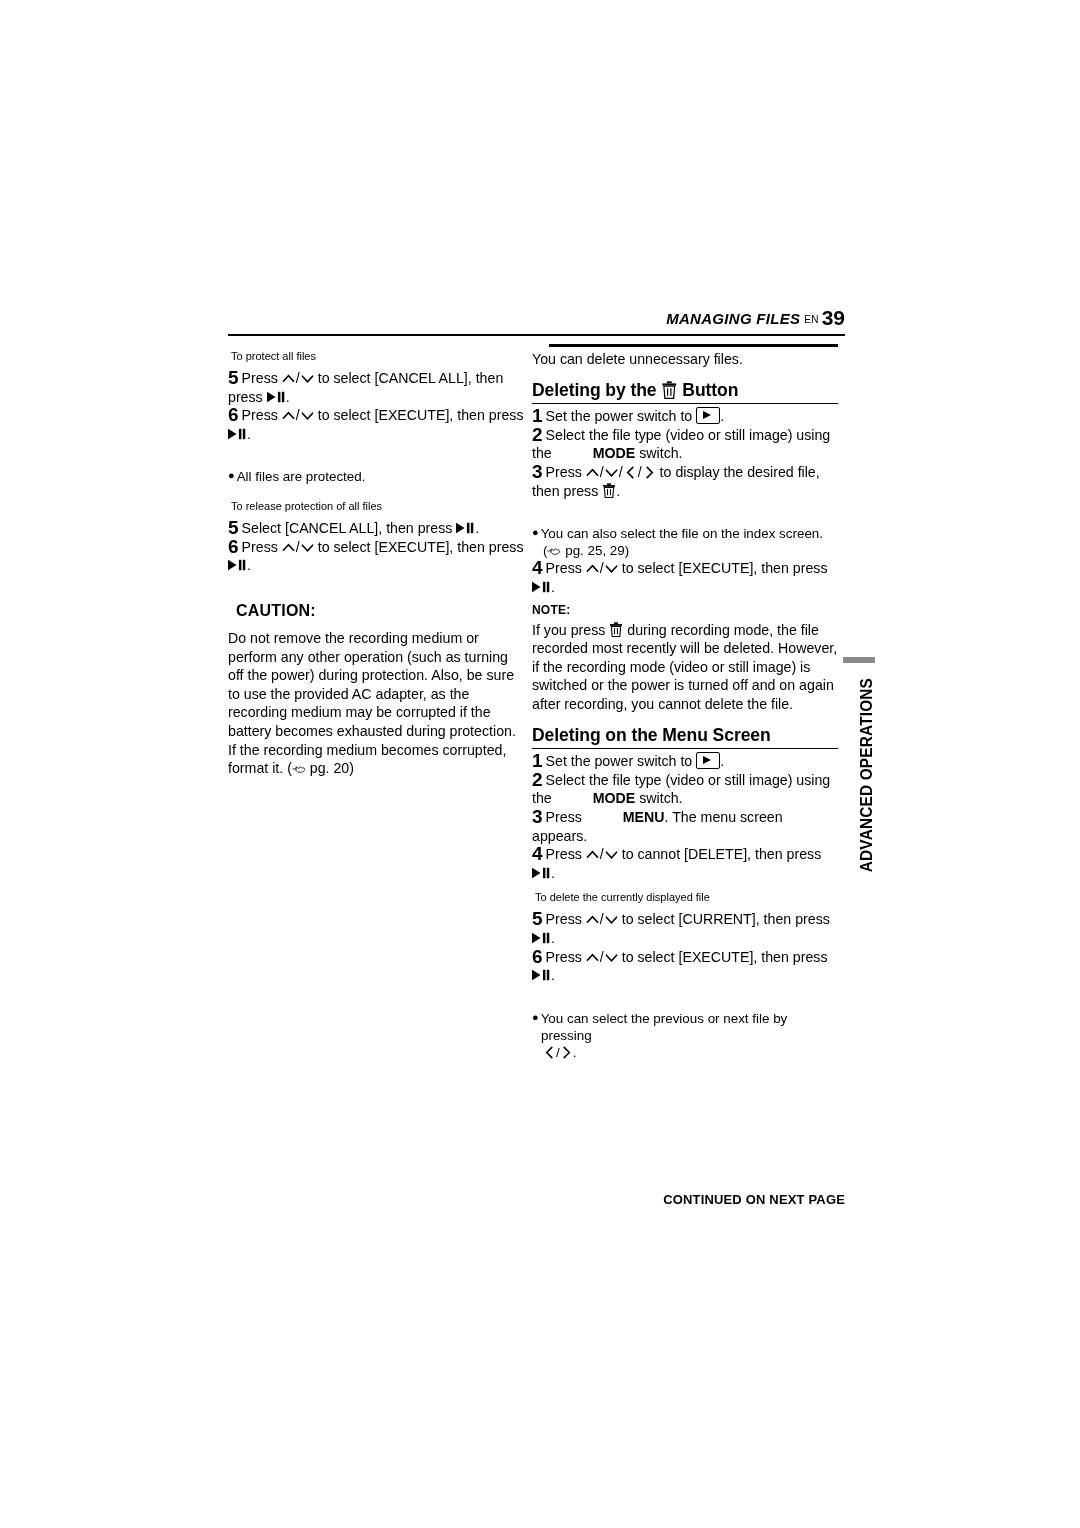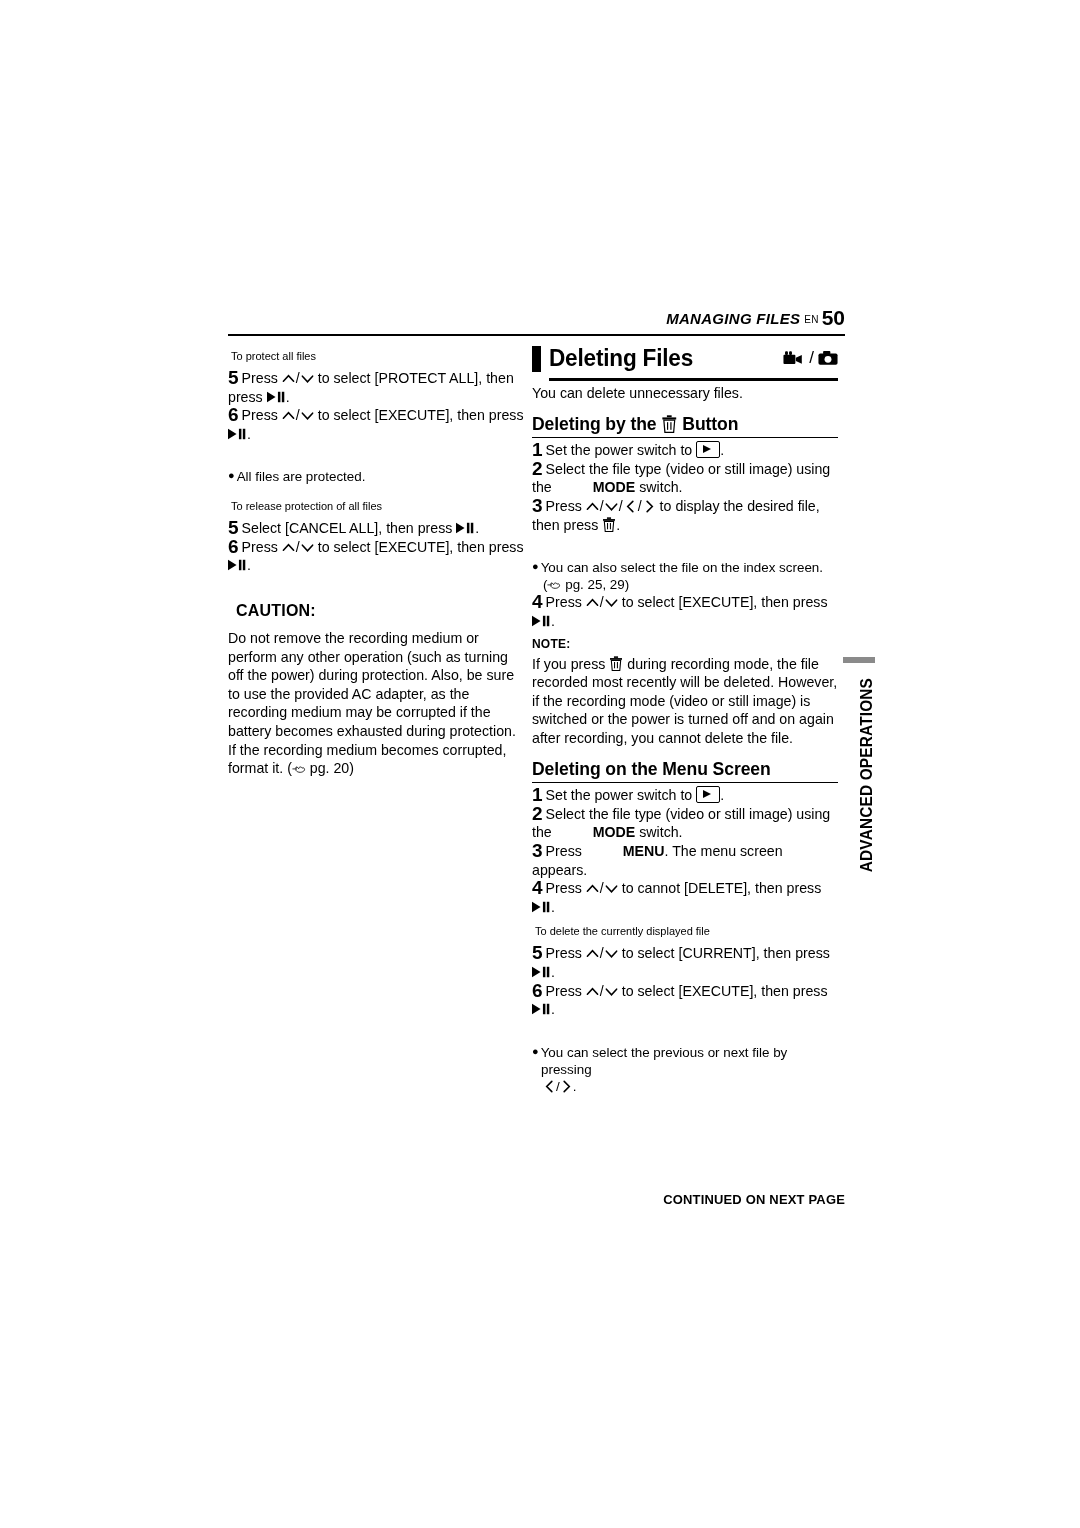--- a/index.html
+++ b/index.html
@@ -260,36 +260,36 @@
     transform: scaleX(0.96);
     transform-origin: right center;
   }
 </style>
 </head>
 <body>
 
 <div id="page">
 
   <div class="header">
-    <span class="chapter">MANAGING FILES</span><span class="en">EN</span><span class="pageno">50</span>
+    <span class="chapter">MANAGING FILES</span><span class="en">EN</span><span class="pageno">39</span>
   </div>
   <div class="header-rule"></div>
 
   <div class="col col-left">
 
     <div class="subhead">To protect all files</div>
 
     <div class="p">
       <span class="stepnum">5</span><span>Press</span>
       <span class="arrowgroup"><svg class="ico chev" viewBox="0 0 14 14">
             <path d="M1.5 10 L7 4 L12.5 10" fill="none" stroke="#000" stroke-width="1.7" stroke-linecap="round" stroke-linejoin="miter"></path>
           </svg><span class="sl">/</span><svg class="ico chev" viewBox="0 0 14 14">
             <path d="M1.5 4.5 L7 10.5 L12.5 4.5" fill="none" stroke="#000" stroke-width="1.7" stroke-linecap="round" stroke-linejoin="miter"></path>
           </svg></span>
-      <span>to select [PROTECT ALL], then</span>
+      <span>to select [CANCEL ALL], then</span>
       <span>press</span>
       <svg class="ico playpause" viewBox="0 0 20 12">
           <path d="M0 0.5 L9 6 L0 11.5 Z" fill="#000"></path>
           <rect x="11.5" y="0.5" width="2.6" height="11" fill="#000"></rect>
           <rect x="15.6" y="0.5" width="2.6" height="11" fill="#000"></rect>
         </svg><span>.</span>
     </div>
 
     <div class="p">
       <span class="stepnum">6</span><span>Press</span>
@@ -343,38 +343,20 @@
     <div class="gap-l"></div>
 
     <div class="caution-title">CAUTION:</div>
     <div class="p"><span>Do not remove the recording medium or perform any other operation (such as turning off the power) during protection. Also, be sure to use the provided AC adapter, as the recording medium may be corrupted if the battery becomes exhausted during protection. If the recording medium becomes corrupted, format it. (</span><svg class="ico hand" viewBox="0 0 16 11">
           <path d="M0.5 5.4 L5 5.4 M4.6 3.2 C6.3 3.2 7.2 4.2 7.6 5.2 C7.9 4.2 8.2 3.4 9.4 3.2 C10.6 3.0 11.3 3.9 11.6 4.6 C12.0 4.0 12.8 3.9 13.4 4.3 C14.4 4.9 14.6 6.1 14.1 7.0 C13.4 8.3 11.6 9.3 9.4 9.3 C7.0 9.3 5.4 8.3 4.6 7.2 Z" fill="none" stroke="#000" stroke-width="0.95" stroke-linejoin="round"></path>
         </svg><span> pg. 20)</span></div>
   </div>
 
   <div class="col col-right">
 
-    <div class="sec-title-row">
-      <div class="sec-bar"></div>
-      <div class="sec-title">Deleting Files</div>
-      <div class="sec-icons">
-        <svg class="camcorder" viewBox="0 0 24 18">
-          <rect x="0.5" y="5" width="13" height="10" rx="1" fill="#000"></rect>
-          <path d="M14 8.3 L20.5 5.2 L20.5 14.8 L14 11.7 Z" fill="#000"></path>
-          <rect x="2.2" y="1.2" width="3.2" height="4" rx="1.2" fill="#000"></rect>
-          <rect x="6.6" y="1.2" width="3.2" height="4" rx="1.2" fill="#000"></rect>
-        </svg>
-        <span class="slash">/</span>
-        <svg class="photocam" viewBox="0 0 22 17">
-          <rect x="0.5" y="3.6" width="21" height="12.4" rx="2" fill="#000"></rect>
-          <rect x="5.6" y="0.8" width="8" height="3.4" rx="1" fill="#000"></rect>
-          <circle cx="11" cy="10" r="3.8" fill="#fff"></circle>
-        </svg>
-      </div>
-    </div>
     <div class="sec-rule"></div>
 
     <div class="gap-s"></div>
     <div class="p">You can delete unnecessary files.</div>
     <div class="gap-m"></div>
 
     <div class="sub-title">
       <span>Deleting by the</span>
       <svg class="ico trash-big" viewBox="0 0 17 18">
           <rect x="1.2" y="2.4" width="14.6" height="2.1" fill="#000"></rect>

